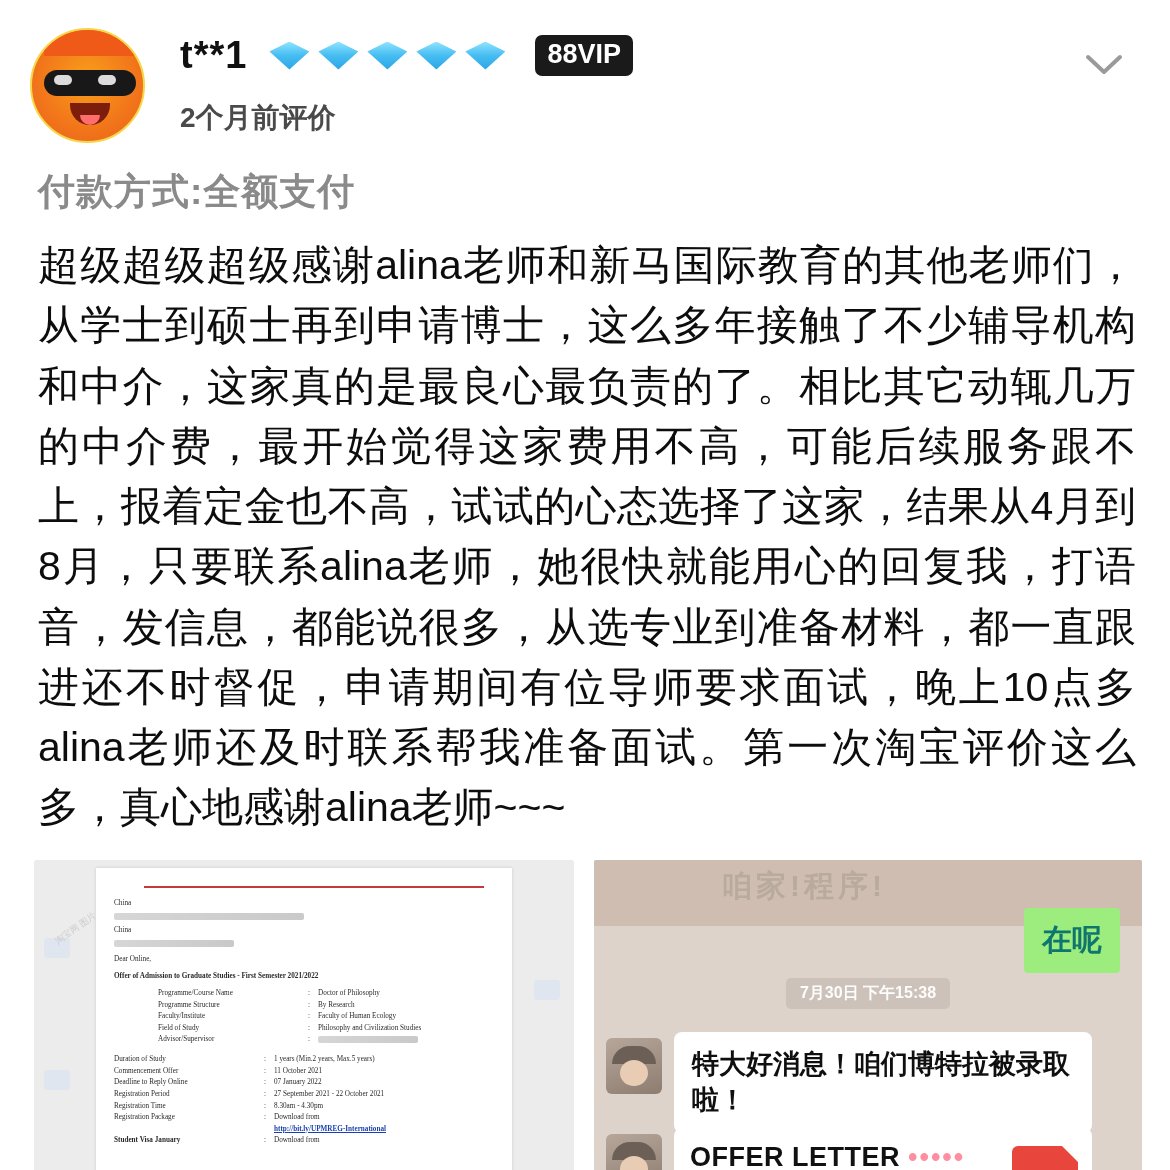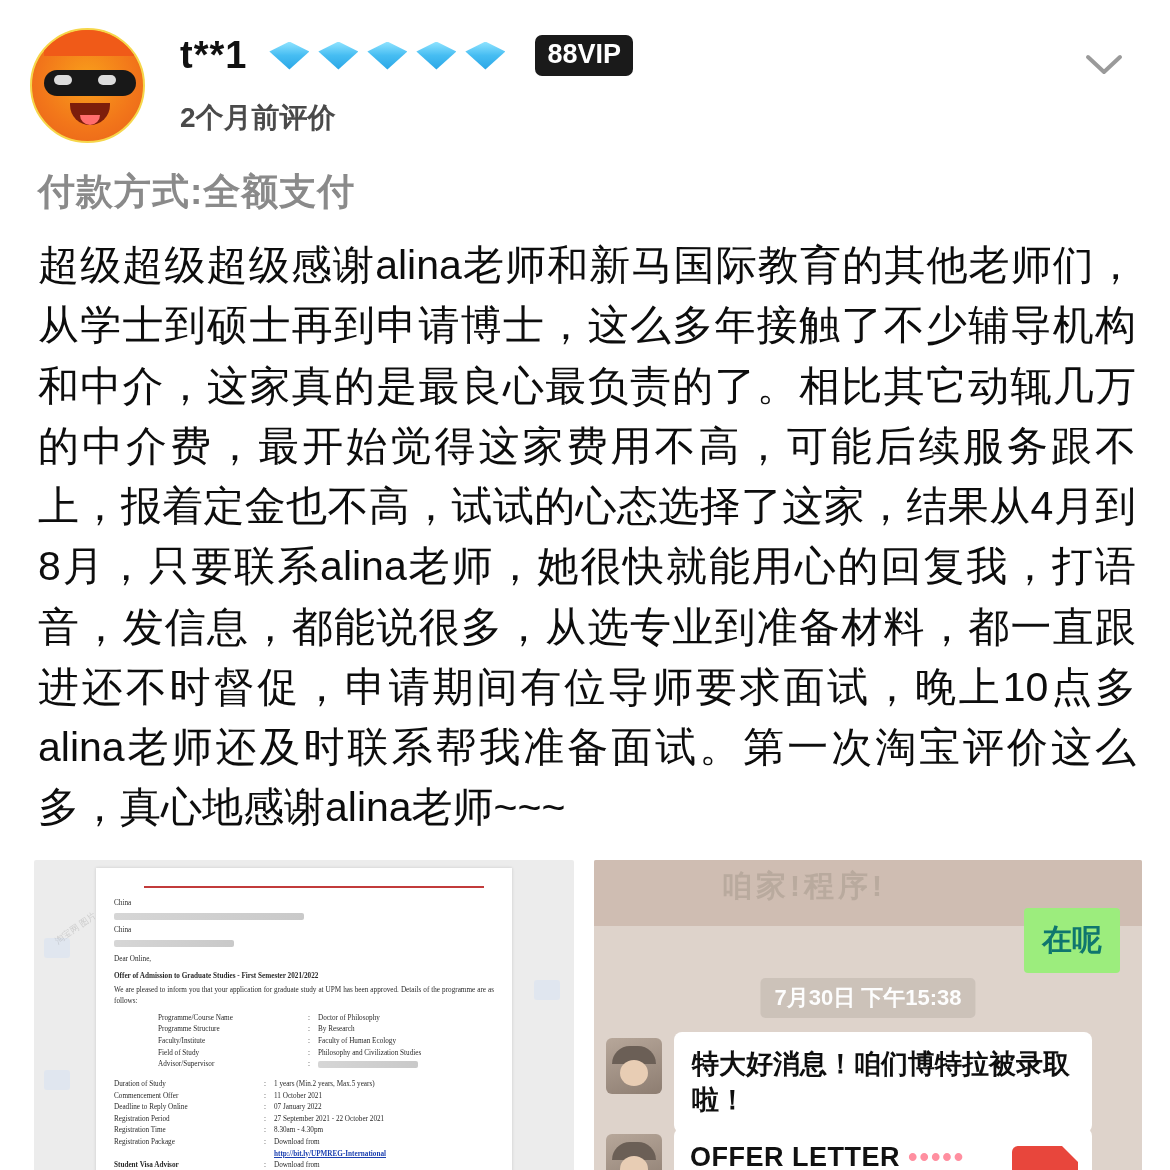--- a/index.html
+++ b/index.html
@@ -247,21 +247,21 @@
     font-size: 30px;
     color: #0f766e;
     font-weight: bold;
   }
   .chat-date {
     position: absolute;
     top: 118px; left: 50%;
     transform: translateX(-50%);
     background: rgba(190,180,172,.55);
     color: #fdfdfd;
-    font-size: 22px;
+    font-size: 16px;
     padding: 5px 14px;
     border-radius: 5px;
     font-weight: bold;
     white-space: nowrap;
   }
   .chat-avatar {
     position: absolute;
     width: 56px; height: 56px;
     border-radius: 6px;
     background: linear-gradient(160deg,#b7a79a,#8d7d71);
@@ -378,21 +378,20 @@
       <div class="wm" style="left:120px;top:300px;">淘宝网 图片</div>
 
       <div class="doc">
         <div class="topline"></div>
         <p>China</p>
         <p><span class="blur" style="width:190px;"></span></p>
         <p>China</p>
         <p style="margin-bottom:6px;"><span class="blur" style="width:120px;"></span></p>
         <p>Dear Online,</p>
         <p class="bold" style="margin-top:6px;">Offer of Admission to Graduate Studies - First Semester 2021/2022</p>
-        <p style="margin-top:4px;text-align:justify;">We are pleased to inform you that your application for graduate study at UPM has been approved. Details of the programme are as follows:</p>
 
         <table style="margin-top:6px;margin-left:44px;">
           <tbody>
               <tr>
                 <td class="k">Programme/Course Name</td>
                 <td class="c">:</td>
                 <td>Doctor of Philosophy</td>
               </tr>
           <tr>
                 <td class="k">Programme Structure</td>
@@ -448,21 +447,21 @@
                 <td class="k">Registration Package</td>
                 <td class="c">:</td>
                 <td>Download from</td>
               </tr>
           <tr>
                 <td class="k"></td>
                 <td class="c"></td>
                 <td class="link bold">http://bit.ly/UPMREG-International</td>
               </tr>
           <tr>
-                <td class="k bold">Student Visa Advisor</td>
+                <td class="k bold">Student Visa January</td>
                 <td class="c">:</td>
                 <td>Download from</td>
               </tr>
 
         </tbody>
           </table>
 
       </div>
     </div>
 

